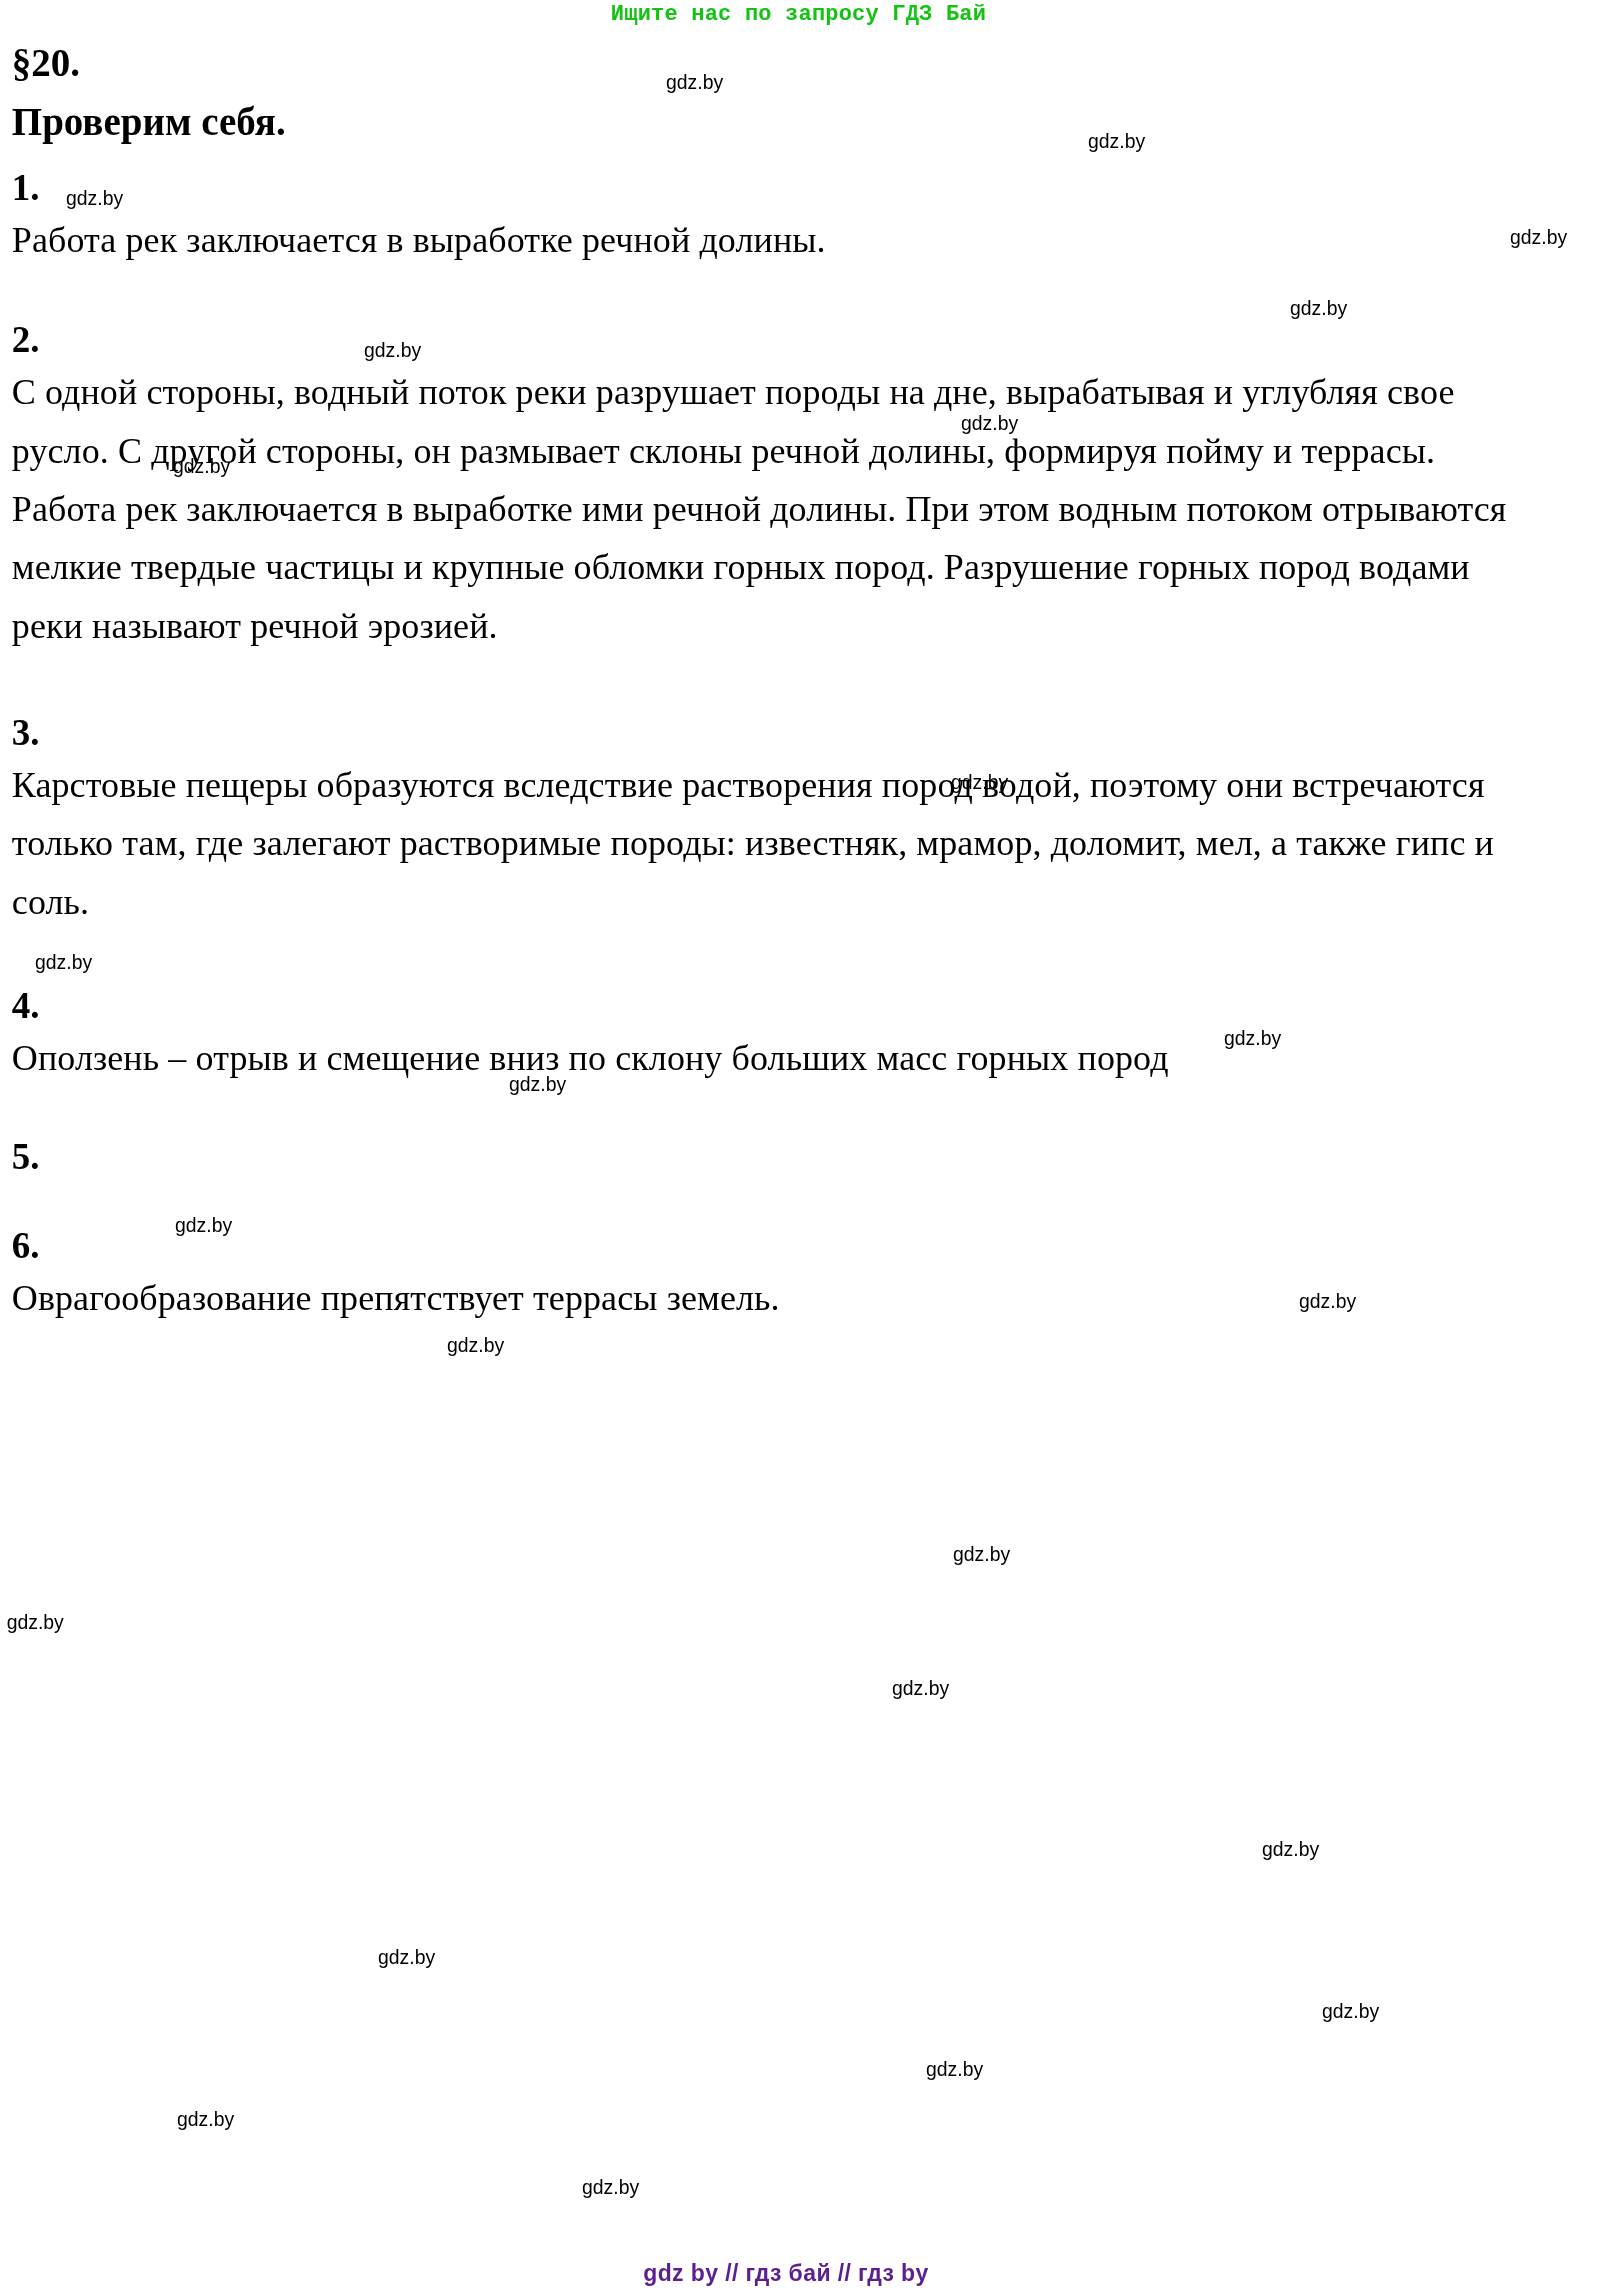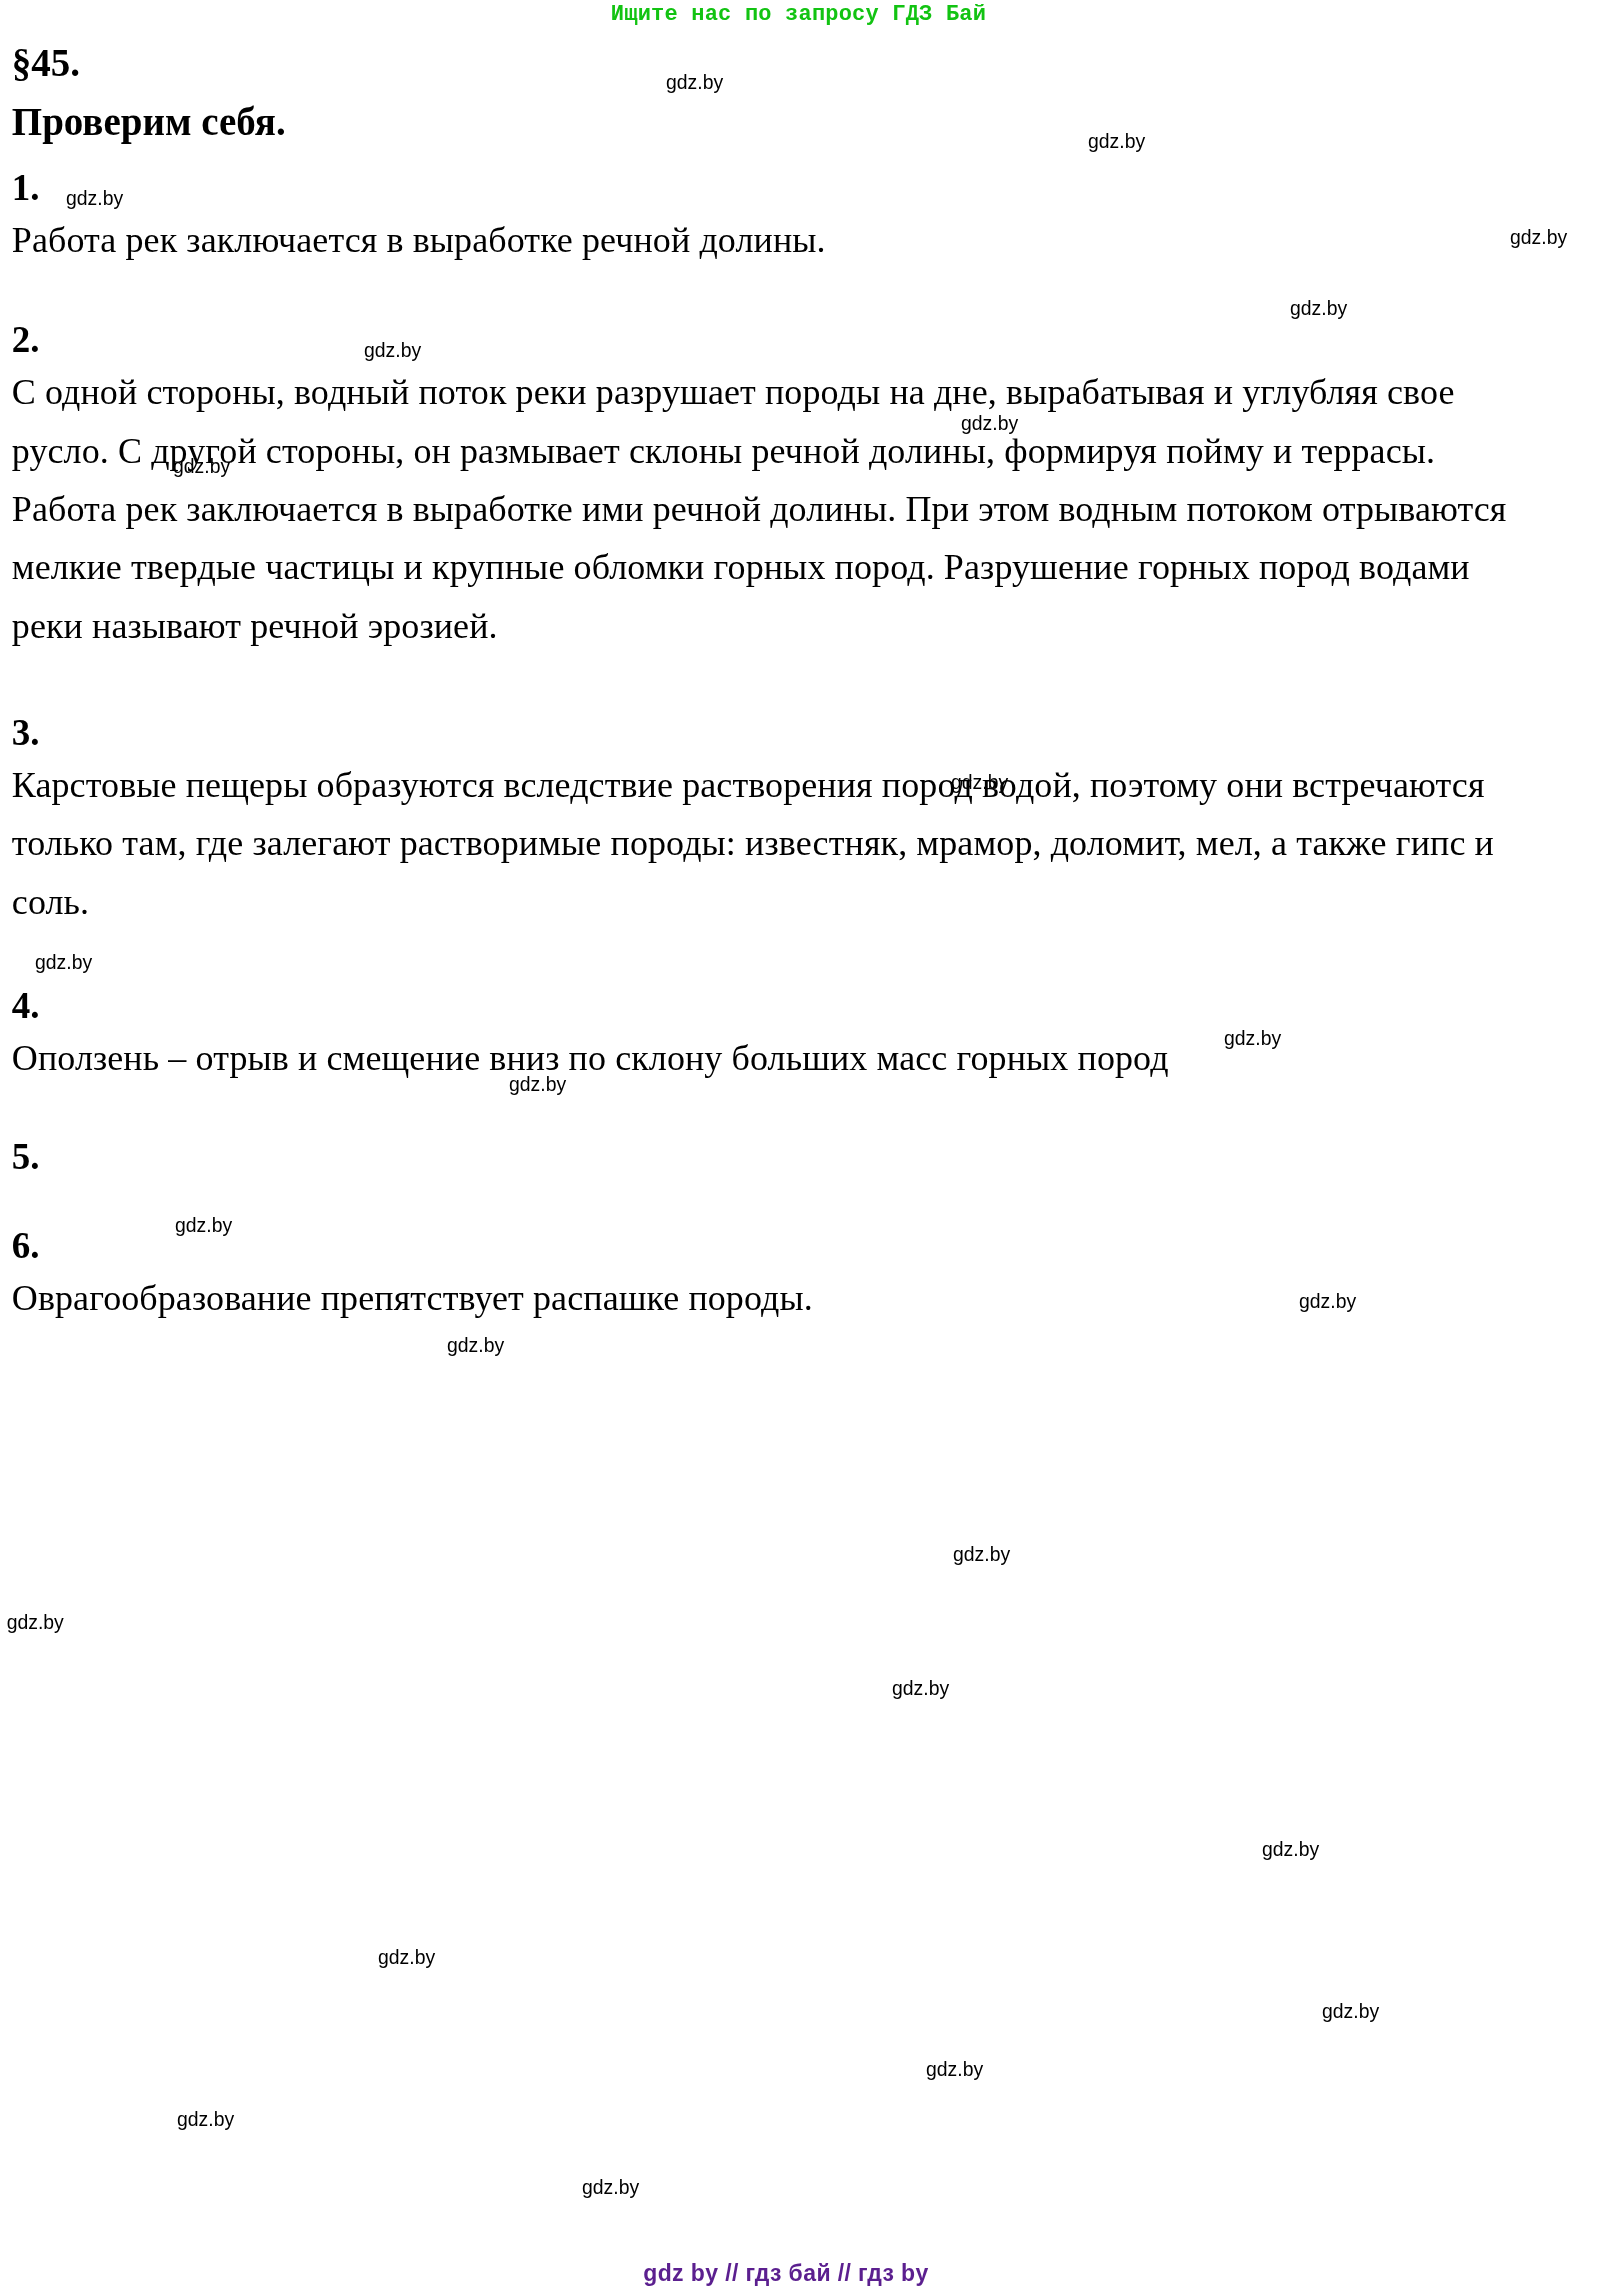--- a/index.html
+++ b/index.html
@@ -114,21 +114,21 @@
 </style>
 </head>
 <body>
 
 <div id="page">
 
   <div class="promo-header">Ищите нас по запросу ГДЗ Бай</div>
 
   <div class="content">
 
-    <div class="section-heading">§45.</div>
+    <div class="section-heading">§20.</div>
 
     <div class="subheading">Проверим себя.</div>
 
     <div class="gap-1"></div>
 
     <div class="qblock">
       <div class="qnum">1.</div>
       <div class="answer">Работа рек заключается в выработке речной долины.</div>
     </div>
 
@@ -156,21 +156,21 @@
     <div class="gap-5"></div>
 
     <div class="qblock">
       <div class="qnum">5.</div>
     </div>
 
     <div class="gap-6"></div>
 
     <div class="qblock">
       <div class="qnum">6.</div>
-      <div class="answer">Оврагообразование препятствует распашке породы.</div>
+      <div class="answer">Оврагообразование препятствует террасы земель.</div>
     </div>
 
   </div>
 
   <div id="watermark-layer">
       <span class="wm" style="left: 666px; top: 71px;">gdz.by</span>
       <span class="wm" style="left: 1088px; top: 130px;">gdz.by</span>
       <span class="wm" style="left: 1510px; top: 226px;">gdz.by</span>
       <span class="wm" style="left: 66px; top: 187px;">gdz.by</span>
       <span class="wm" style="left: 1290px; top: 297px;">gdz.by</span>

